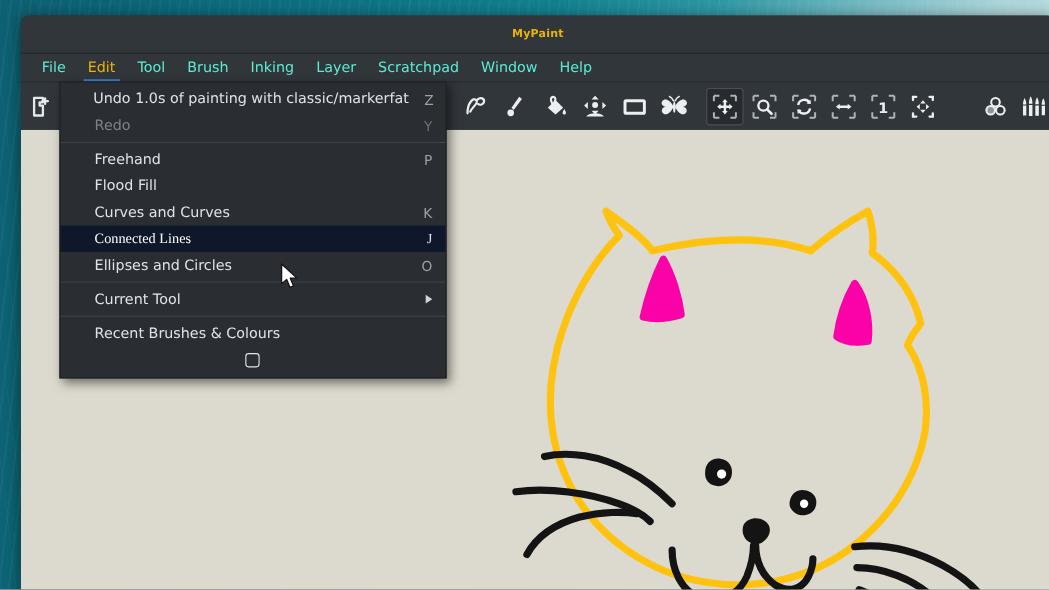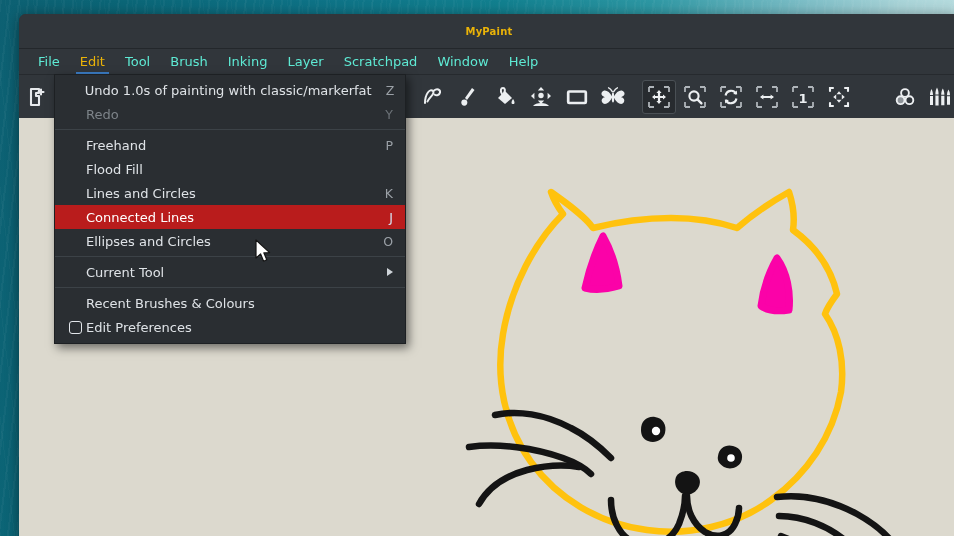--- a/index.html
+++ b/index.html
@@ -130,21 +130,21 @@
     font-size: 13px;
     cursor: default;
     position: relative;
     white-space: nowrap;
     justify-content: center;
   }
   .menu-item .mlabel { flex: 1; padding-left: 17px; }
   .menu-item .maccel { color: #9ba1a7; font-size: 12.5px; padding-left: 14px; }
   .menu-item.disabled { color: #7d8389; }
   .menu-item.disabled .maccel { color: #6c7278; }
-  .menu-item.selected { background: #b91c1c; color: #ffffff; }
+  .menu-item.selected { background: #0f172a; color: #ffffff; font-family: Liberation Serif, serif; }
   .menu-item.selected .maccel { color: #d6e4f5; }
   .menu-sep { height: 1px; background: #3c4247; margin: 3px 0; }
   .submenu-arrow {
     width: 0; height: 0;
     border-left: 6px solid #cfd4d9;
     border-top: 4.5px solid transparent;
     border-bottom: 4.5px solid transparent;
   }
   .menu-check {
     width: 13px; height: 13px;
@@ -376,21 +376,21 @@
       </div>
       <div class="menu-sep"></div>
       <div class="menu-item">
         <span class="mlabel">Freehand</span>
         <span class="maccel">P</span>
       </div>
       <div class="menu-item">
         <span class="mlabel">Flood Fill</span>
       </div>
       <div class="menu-item">
-        <span class="mlabel">Lines and Circles</span>
+        <span class="mlabel">Curves and Curves</span>
         <span class="maccel">K</span>
       </div>
       <div class="menu-item selected">
         <span class="mlabel">Connected Lines</span>
         <span class="maccel">J</span>
       </div>
       <div class="menu-item">
         <span class="mlabel">Ellipses and Circles</span>
         <span class="maccel">O</span>
       </div>
@@ -398,21 +398,20 @@
       <div class="menu-item">
         <span class="mlabel">Current Tool</span>
         <span class="submenu-arrow"></span>
       </div>
       <div class="menu-sep"></div>
       <div class="menu-item">
         <span class="mlabel">Recent Brushes &amp; Colours</span>
       </div>
       <div class="menu-item has-check">
         <span class="menu-check"></span>
-        <span class="mlabel">Edit Preferences</span>
       </div>
     </div>
 
   <svg id="mouse-cursor" width="18" height="26" viewBox="0 0 18 26" style="left: 236px; top: 225px;">
     <path d="M1 1 L1 19 L5.6 15 L8.6 22.2 L11.8 20.8 L8.9 13.9 L14.6 13.6 Z" fill="#ffffff" stroke="#141414" stroke-width="1.2" stroke-linejoin="round"></path>
   </svg>
 
 </div>
 
 </body></html>

